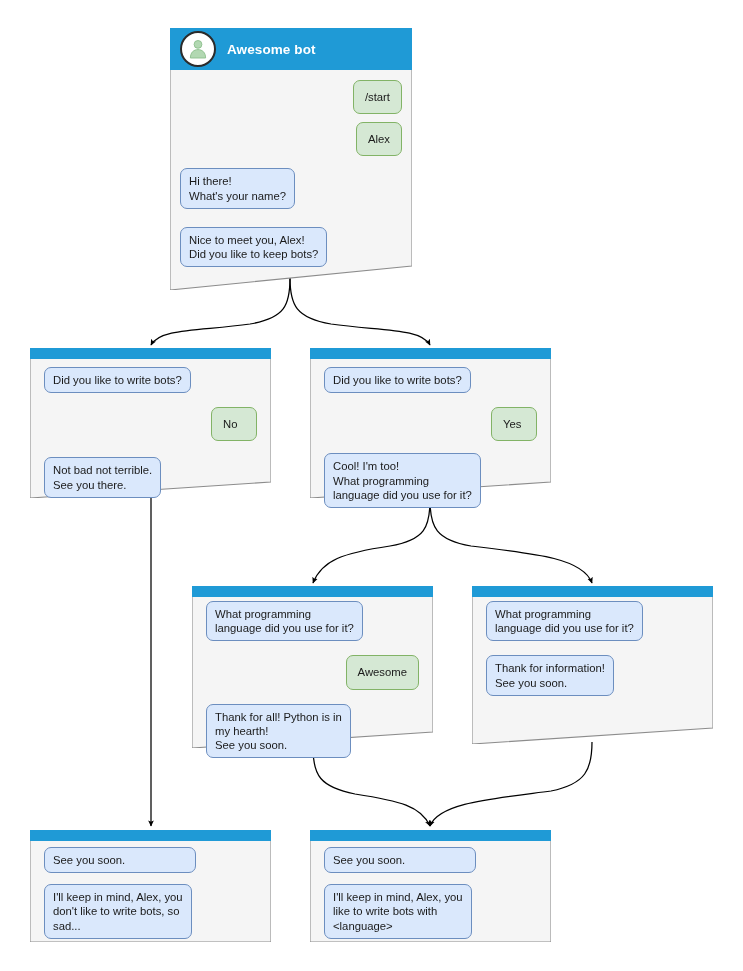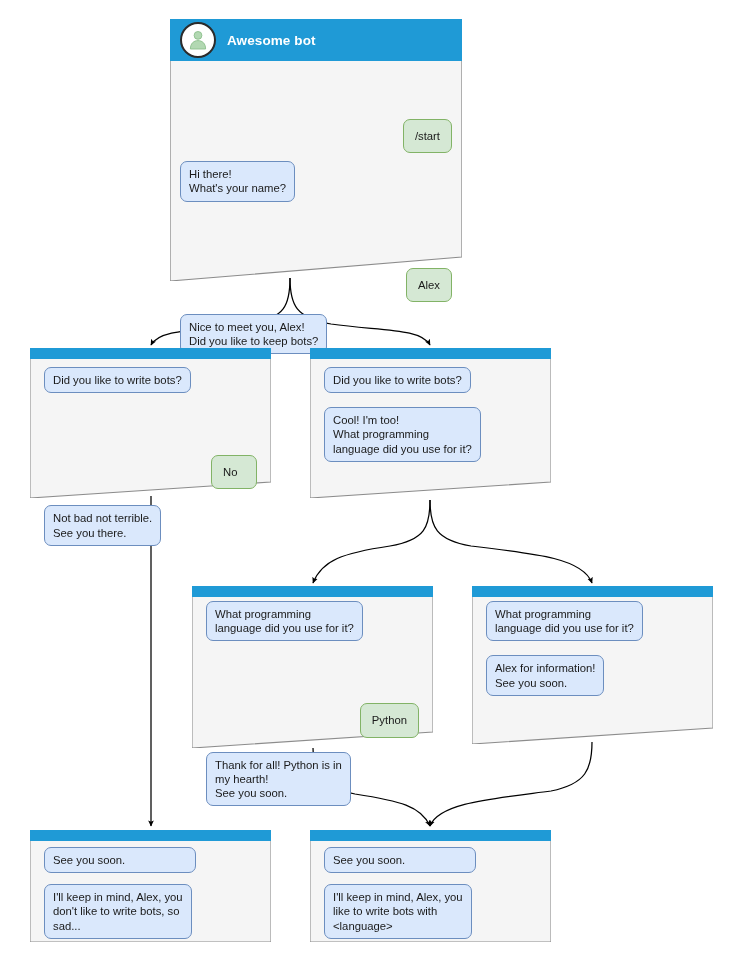--- a/index.html
+++ b/index.html
@@ -121,21 +121,20 @@
   }
   .bubble.bot {
     background: #dae8fc;
     border-color: #6c8ebf;
   }
   .bubble.user {
     background: #d5e8d4;
     border-color: #82b366;
     text-align: left;
     min-width: 46px;
-    margin-top: 48px;
   }
   .bubble.user.pad {
     padding: 9px 11px 9px 11px;
   }
 </style>
 </head>
 <body>
 
 <div id="canvas">
 
@@ -154,45 +153,45 @@
 
     <path d="M 430,500 C 430,527 436,540 471,546 C 540,554 583,559 592,583" fill="none" stroke="#000000" stroke-width="1.25" marker-end="url(#arrow)"></path>
 
     <path d="M 151,496 L 151,826" fill="none" stroke="#000000" stroke-width="1.25" marker-end="url(#arrow)"></path>
 
     <path d="M 313,748 C 313,775 320,787 355,794 C 400,801 421,806 430,826" fill="none" stroke="#000000" stroke-width="1.25" marker-end="url(#arrow)"></path>
 
     <path d="M 592,742 C 592,769 586,784 551,791 C 490,799 439,803 430,826" fill="none" stroke="#000000" stroke-width="1.25" marker-end="url(#arrow)"></path>
   </svg>
 
-  <div class="card" style="left:170px; top:19px; width:292px; height:262px;text-decoration:underline;">
+  <div class="card" style="left:170px; top:28px; width:242px; height:262px;text-decoration:underline;">
     <svg class="card-shape" viewBox="0 0 242 262" preserveAspectRatio="none">
       <polygon points="0,0 242,0 242,238 0,262" fill="#f5f5f5" stroke="#8c8c8c" stroke-width="1.1"></polygon>
     </svg>
     <div class="card-inner">
       <div class="card-header">
         <div class="avatar">
           <svg width="22" height="22" viewBox="0 0 22 22">
             <circle cx="11" cy="6.4" r="3.9" fill="#b2d8b2" stroke="#8cbf8c" stroke-width="0.9"></circle>
             <path d="M 3.4 20 C 3.4 14.4 6.8 11.6 11 11.6 C 15.2 11.6 18.6 14.4 18.6 20 Z" fill="#b2d8b2" stroke="#8cbf8c" stroke-width="0.9"></path>
           </svg>
         </div>
         <div class="bot-title">Awesome bot</div>
       </div>
       <div class="chat-body">
         <div class="msg-row right" style="margin-bottom:8px;">
           <div class="bubble user pad">/start</div>
         </div>
+        <div class="msg-row right" style="margin-bottom:12px;">
+          <div class="bubble user pad">Alex</div>
+        </div>
         <div class="msg-row left" style="margin-bottom:18px;">
           <div class="bubble bot">Hi there!
 What's your name?</div>
         </div>
-        <div class="msg-row right" style="margin-bottom:12px;">
-          <div class="bubble user pad">Alex</div>
-        </div>
         <div class="msg-row left">
           <div class="bubble bot">Nice to meet you, Alex!
 Did you like to keep bots?</div>
         </div>
       </div>
     </div>
   </div>
 
   <div class="card" style="left:30px; top:348px; width:241px; height:150px;">
     <svg class="card-shape" viewBox="0 0 241 150" preserveAspectRatio="none">
@@ -217,20 +216,23 @@
 
   <div class="card" style="left:310px; top:348px; width:241px; height:150px;">
     <svg class="card-shape" viewBox="0 0 241 150" preserveAspectRatio="none">
       <polygon points="0,0 241,0 241,134 0,150" fill="#f5f5f5" stroke="#8c8c8c" stroke-width="1.1"></polygon>
     </svg>
     <div class="card-inner">
       <div class="card-header slim"></div>
       <div class="chat-body slim-top" style="padding-left:14px; padding-right:14px;">
         <div class="msg-row left" style="margin-bottom:14px;">
           <div class="bubble bot">Did you like to write bots?</div>
+        </div>
+        <div class="msg-row right" style="margin-bottom:12px;">
+          <div class="bubble user pad">Yes</div>
         </div>
         <div class="msg-row left">
           <div class="bubble bot">Cool! I'm too!
 What programming
 language did you use for it?</div>
         </div>
       </div>
     </div>
   </div>
 
@@ -239,21 +241,21 @@
       <polygon points="0,0 241,0 241,146 0,162" fill="#f5f5f5" stroke="#8c8c8c" stroke-width="1.1"></polygon>
     </svg>
     <div class="card-inner">
       <div class="card-header slim"></div>
       <div class="chat-body slim-top" style="padding-left:14px; padding-right:14px; padding-top:4px;">
         <div class="msg-row left" style="margin-bottom:14px;">
           <div class="bubble bot">What programming
 language did you use for it?</div>
         </div>
         <div class="msg-row right" style="margin-bottom:14px;">
-          <div class="bubble user pad">Python</div>
+          <div class="bubble user pad">Awesome</div>
         </div>
         <div class="msg-row left">
           <div class="bubble bot">Thank for all! Python is in
 my hearth!
 See you soon.</div>
         </div>
       </div>
     </div>
   </div>
 
@@ -262,21 +264,21 @@
       <polygon points="0,0 241,0 241,142 0,158" fill="#f5f5f5" stroke="#8c8c8c" stroke-width="1.1"></polygon>
     </svg>
     <div class="card-inner">
       <div class="card-header slim"></div>
       <div class="chat-body slim-top" style="padding-left:14px; padding-right:14px; padding-top:4px;">
         <div class="msg-row left" style="margin-bottom:14px;">
           <div class="bubble bot">What programming
 language did you use for it?</div>
         </div>
         <div class="msg-row left">
-          <div class="bubble bot">Alex for information!
+          <div class="bubble bot">Thank for information!
 See you soon.</div>
         </div>
       </div>
     </div>
   </div>
 
   <div class="card" style="left:30px; top:830px; width:241px; height:112px;">
     <svg class="card-shape" viewBox="0 0 241 112" preserveAspectRatio="none">
       <polygon points="0,0 241,0 241,112 0,112" fill="#f5f5f5" stroke="#8c8c8c" stroke-width="1.1"></polygon>
     </svg>

